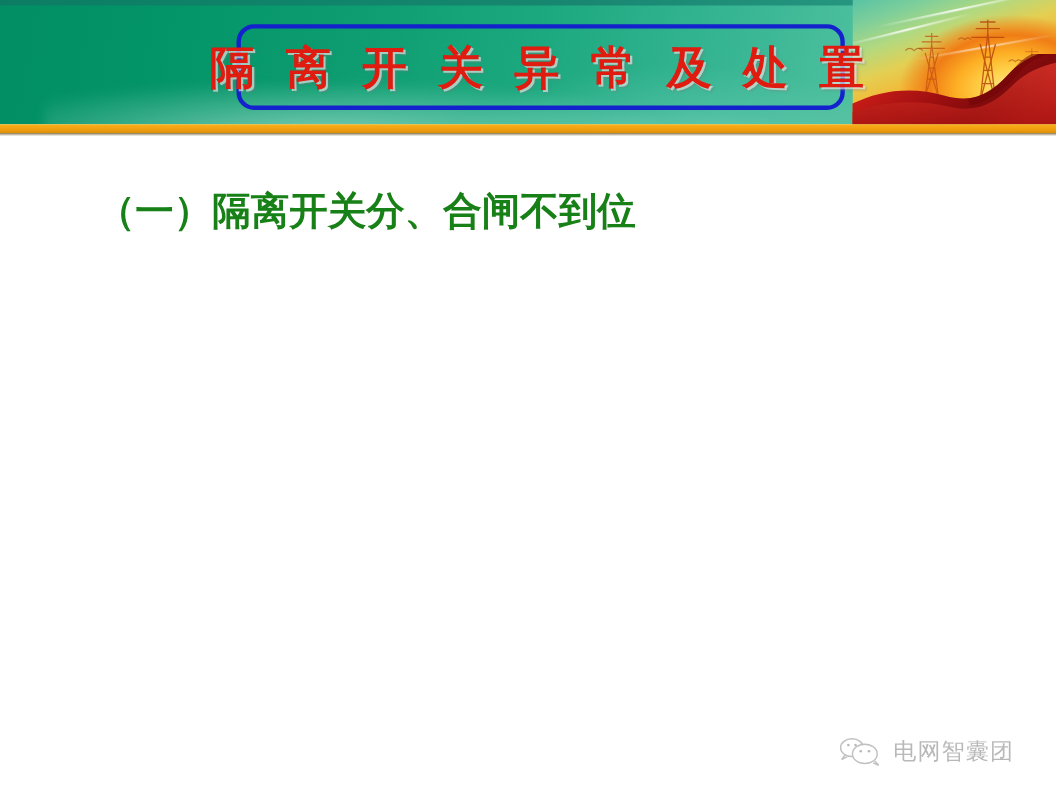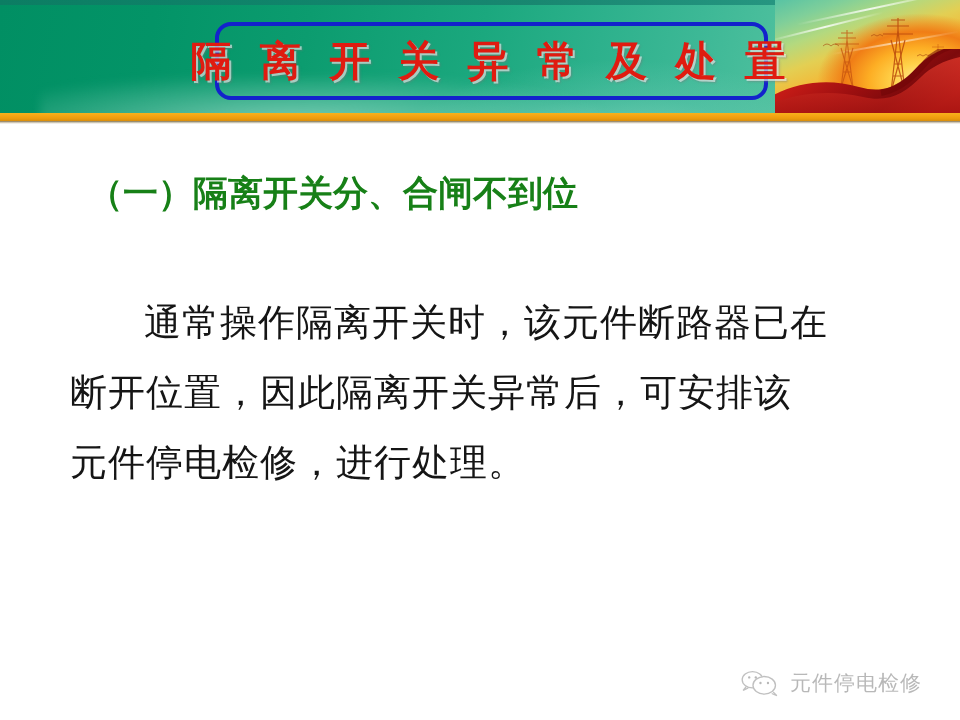--- a/index.html
+++ b/index.html
@@ -293,38 +293,33 @@
     </div>
   </div>
 
   <div class="header-gold"></div>
   <div class="header-gold-shadow"></div>
 
   <div class="content">
 
     <div class="subtitle">（一）隔离开关分、合闸不到位</div>
 
-    <div class="body-text">
-      <p class="indent">通常操作隔离开关时，该元件断路器已在</p>
-      <p>断开位置，因此隔离开关异常后，可安排该</p>
-      <p>元件停电检修，进行处理。</p>
-    </div>
 
     <div class="watermark">
       <svg class="wm-icon" viewBox="0 0 44 32">
         <g fill="none" stroke="#9a9a9a" stroke-width="1.4">
           <ellipse cx="14" cy="12.5" rx="11" ry="8.6"></ellipse>
           <path d="M7.5 19.5 L4 24 L9.5 21.2"></path>
           <ellipse cx="26.5" cy="18.5" rx="12" ry="9.4" fill="#ffffff"></ellipse>
           <path d="M36 25.5 L40 29.5 L34.5 27.2"></path>
         </g>
         <g fill="#8e8e8e">
           <circle cx="10.5" cy="10" r="1.25"></circle>
           <circle cx="17.5" cy="10" r="1.25"></circle>
           <circle cx="22.5" cy="16" r="1.25"></circle>
           <circle cx="30.5" cy="16" r="1.25"></circle>
         </g>
       </svg>
-      <span class="wm-text">元件停电检修</span>
+      <span class="wm-text">电网智囊团</span>
     </div>
 
   </div>
 </div>
 
 </body></html>

